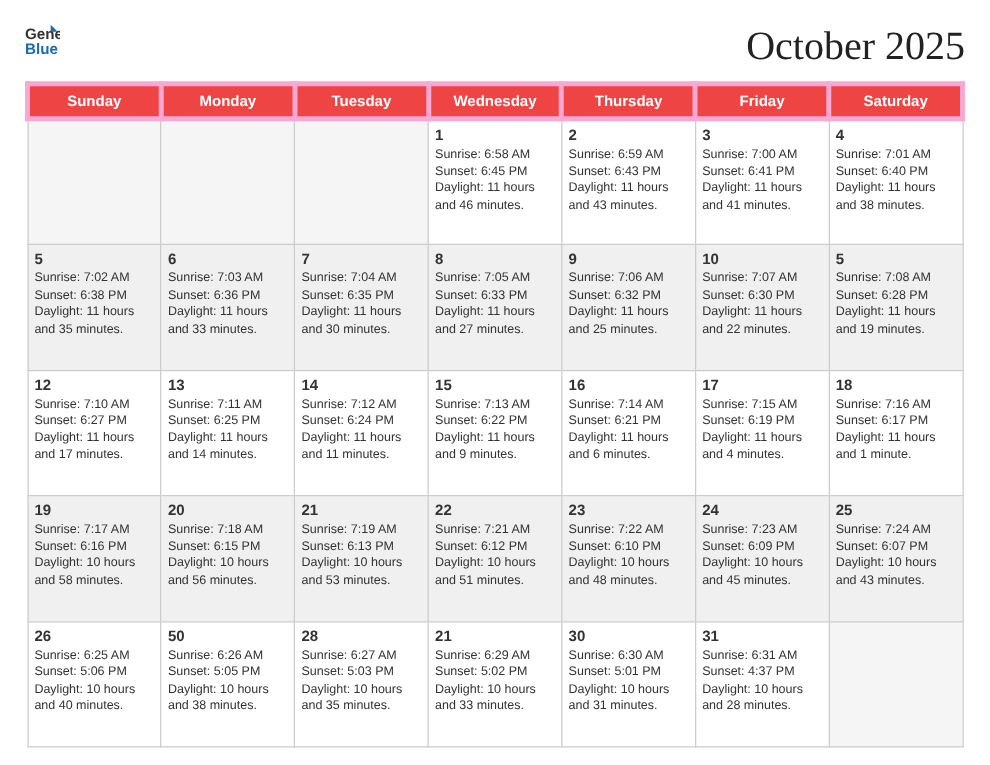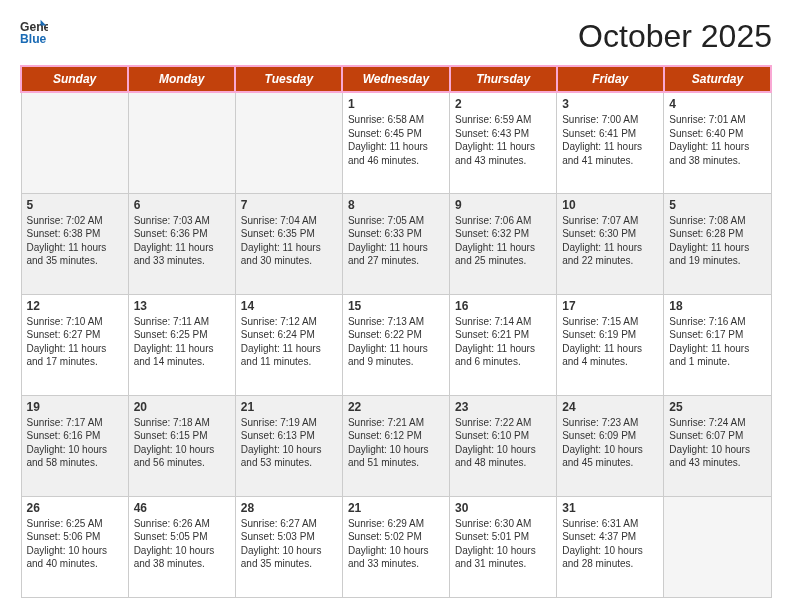--- a/index.html
+++ b/index.html
@@ -27,46 +27,46 @@
       display: flex;
       align-items: center;
       gap: 4px;
     }
     .logo-icon {
       width: 28px;
       height: 28px;
     }
     .title-block {
       text-align: center;
+      font-family: Liberation Serif, serif;
     }
     .month-title {
       font-size: 32px;
       font-weight: normal;
       color: #222;
     }
     .location {
       font-size: 14px;
       color: #555;
     }
     .calendar {
       flex: 1;
       border: 1px solid #ccc;
       border-collapse: collapse;
       width: 100%;
       table-layout: fixed;
     }
     .calendar th {
-      background: #c2410c;
+      background: #ef4444;
       color: #fff;
       font-size: 12px;
       font-weight: bold;
       padding: 5px 4px;
       text-align: center;
-      border: 2px solid #f9a8d4;
-      font-style: italic;
+      border: 4px solid #f9a8d4;
     }
     .calendar td {
       border: 1px solid #ccc;
       vertical-align: top;
       padding: 4px 5px;
       font-size: 10px;
       color: #333;
       background: #fff;
       height: 82px;
     }
@@ -308,21 +308,21 @@
         </tr>
         <tr>
           <td>
             <span class="day-num">26</span>
             <div class="day-info">Sunrise: 6:25 AM
 Sunset: 5:06 PM
 Daylight: 10 hours
 and 40 minutes.</div>
           </td>
           <td>
-            <span class="day-num">46</span>
+            <span class="day-num">50</span>
             <div class="day-info">Sunrise: 6:26 AM
 Sunset: 5:05 PM
 Daylight: 10 hours
 and 38 minutes.</div>
           </td>
           <td>
             <span class="day-num">28</span>
             <div class="day-info">Sunrise: 6:27 AM
 Sunset: 5:03 PM
 Daylight: 10 hours

